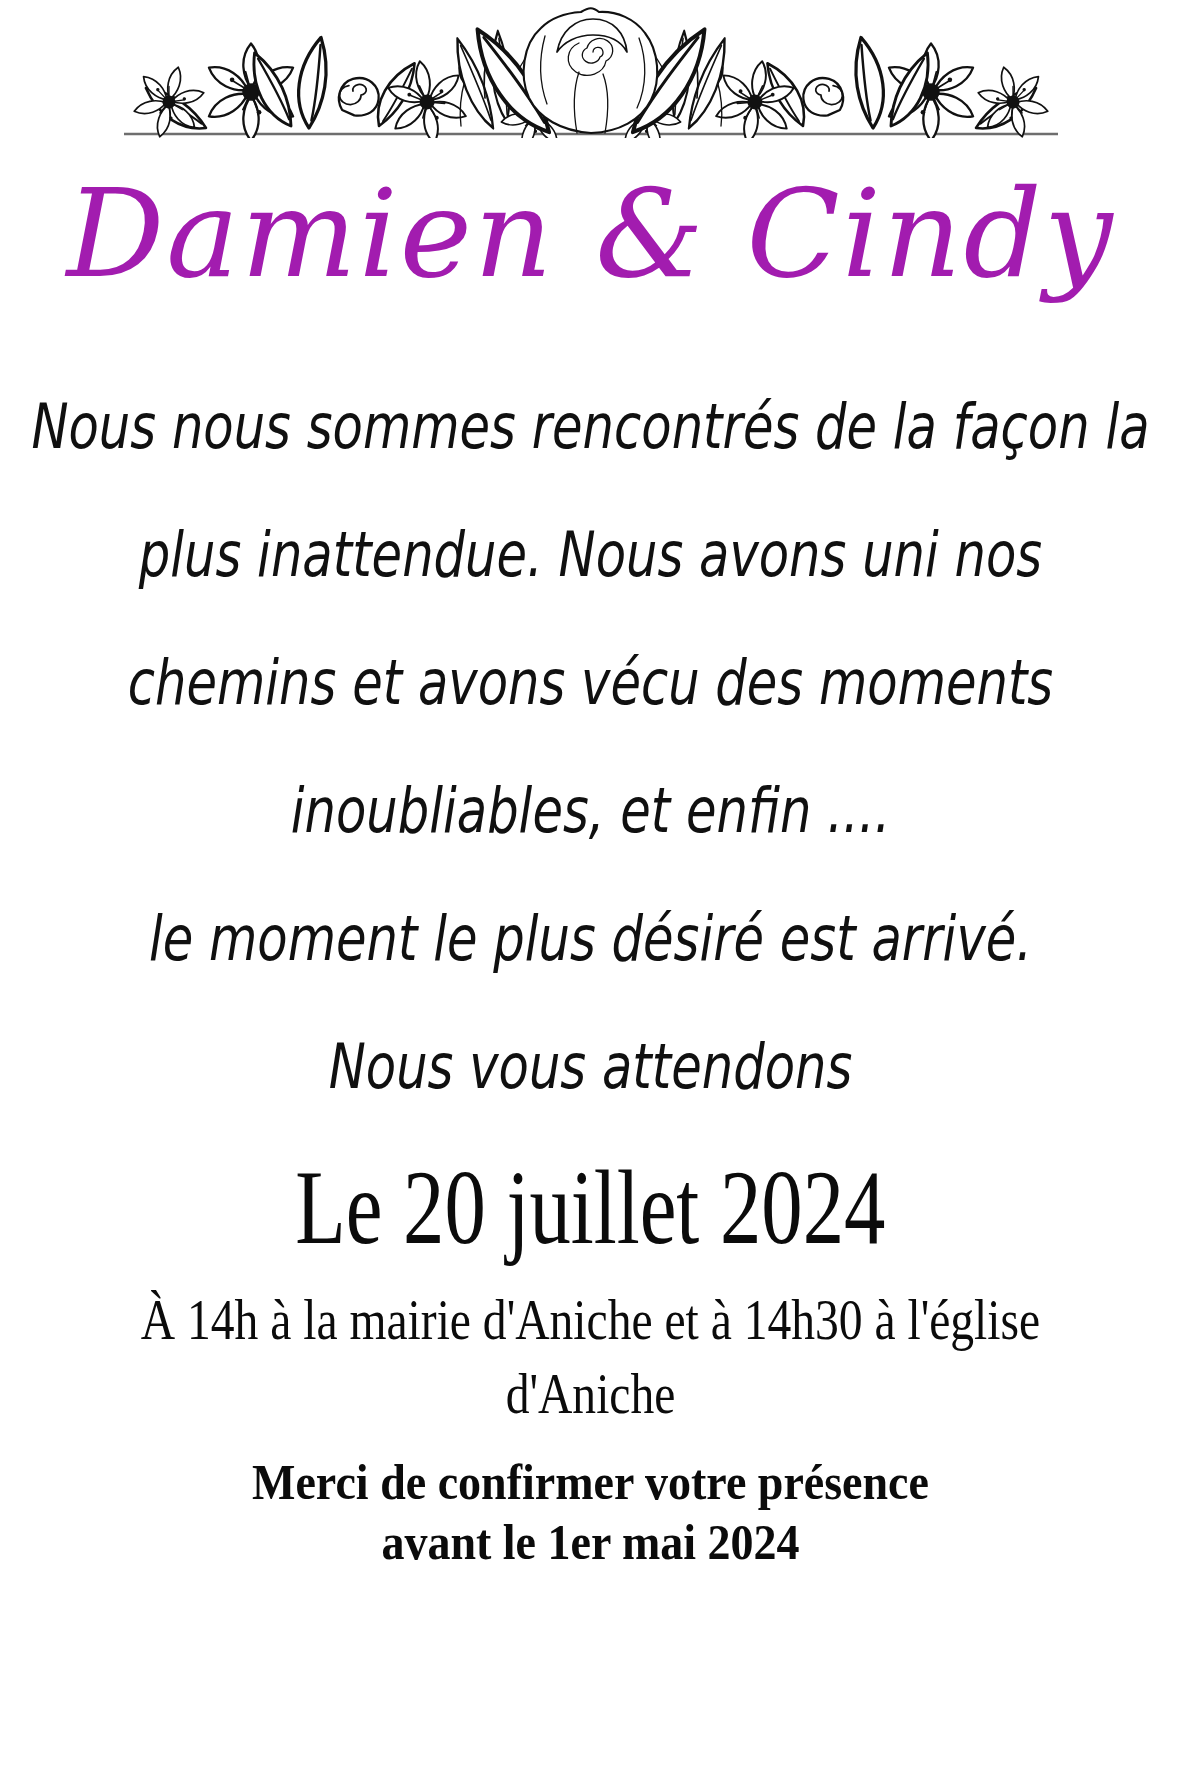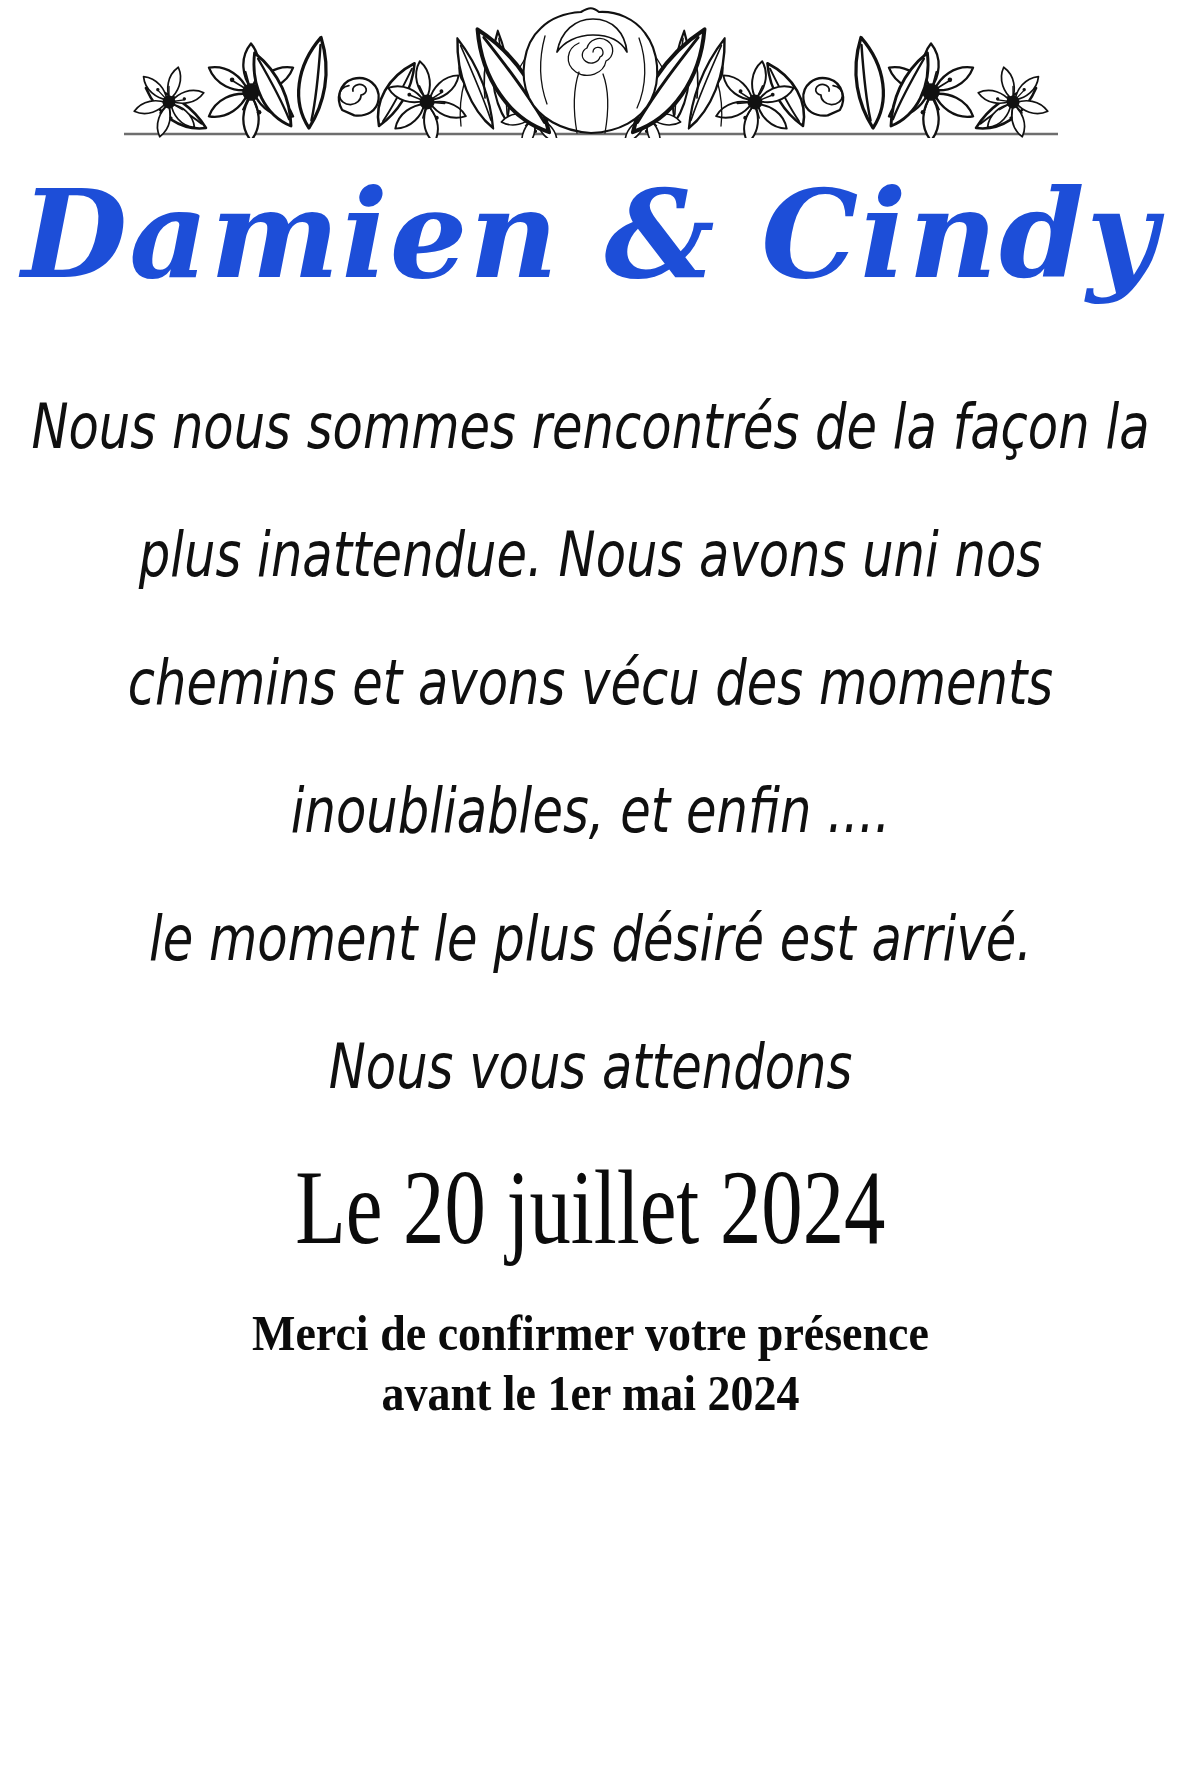--- a/index.html
+++ b/index.html
@@ -25,25 +25,25 @@
   .ln{fill:#ffffff;stroke:#111111;stroke-width:1.7;stroke-linejoin:round;}
   .ln2{fill:#ffffff;stroke:#111111;stroke-width:2.1;stroke-linejoin:round;}
   .ln-thin{fill:none;stroke:#111111;stroke-width:1.3;stroke-linecap:round;}
   
   .names{
     margin-top:10px;
     height:172px;
     display:flex;align-items:center;justify-content:center;
     font-family:"DejaVu Serif", serif;
     font-style:italic;
-    font-weight:700;
+    font-weight:400;
     font-size:122px;
     letter-spacing:2px;
     white-space:nowrap;
-    color:#1d4ed8;
+    color:#a21caf;
   }
   
   .story{margin-top:42px;width:1015px;}
   .story-line{
     height:128px;
     display:flex;align-items:center;justify-content:center;
     font-family:"DejaVu Sans", sans-serif;
     font-style:italic;
     font-size:62px;
     color:#101010;
@@ -66,21 +66,21 @@
   .venue-line{
     height:74px;
     display:flex;align-items:center;justify-content:center;
     font-size:58px;
     color:#0b0b0b;
     transform:scaleX(0.82);
     white-space:nowrap;
   }
   .venue + .venue{margin-top:12px;}
   
-  .rsvp{margin-top:29px;width:1031px;}
+  .rsvp{margin-top:22px;width:1031px;}
   .rsvp-line{
     height:60px;
     display:flex;align-items:center;justify-content:center;
     font-size:50px;
     font-weight:700;
     color:#0b0b0b;
     transform:scaleX(0.92);
     white-space:nowrap;
   }
 </style>
@@ -171,20 +171,24 @@
     <div class="story-line">Nous nous sommes rencontrés de la façon la</div>
     <div class="story-line">plus inattendue. Nous avons uni nos</div>
     <div class="story-line">chemins et avons vécu des moments</div>
     <div class="story-line">inoubliables, et enfin ....</div>
     <div class="story-line">le moment le plus désiré est arrivé.</div>
     <div class="story-line">Nous vous attendons</div>
   </div>
 
   <div class="date-line">Le 20 juillet 2024</div>
 
+  <div class="venue">
+    <div class="venue-line">À 14h à la mairie d'Aniche et à 14h30 à l'église</div>
+    <div class="venue-line">d'Aniche</div>
+  </div>
 
 
   <div class="rsvp">
     <div class="rsvp-line">Merci de confirmer votre présence</div>
     <div class="rsvp-line">avant le 1er mai 2024</div>
   </div>
 
 </div>
 
 </body></html>

